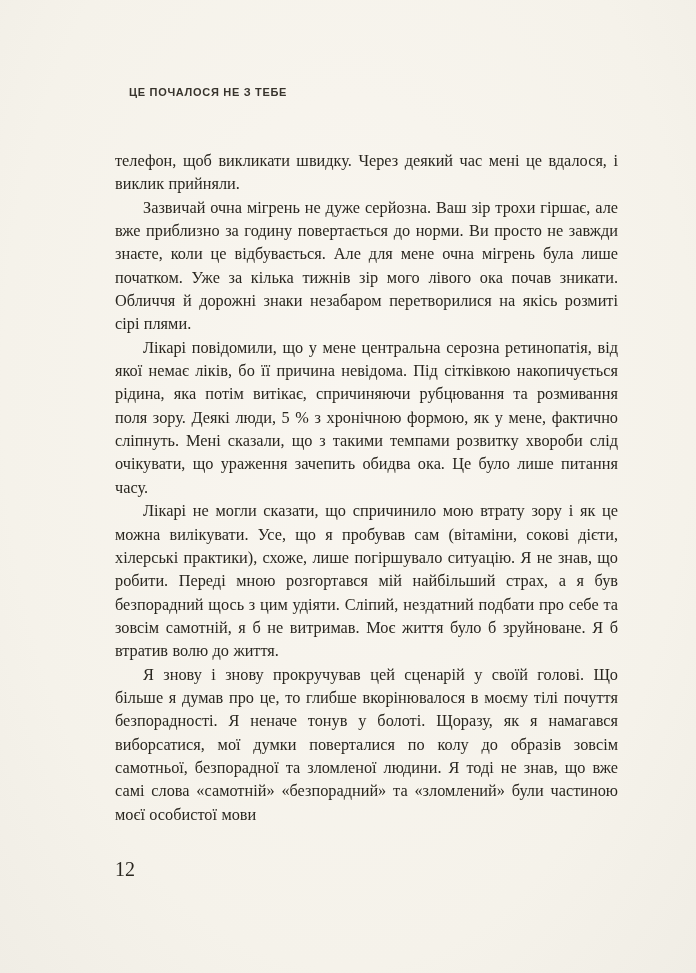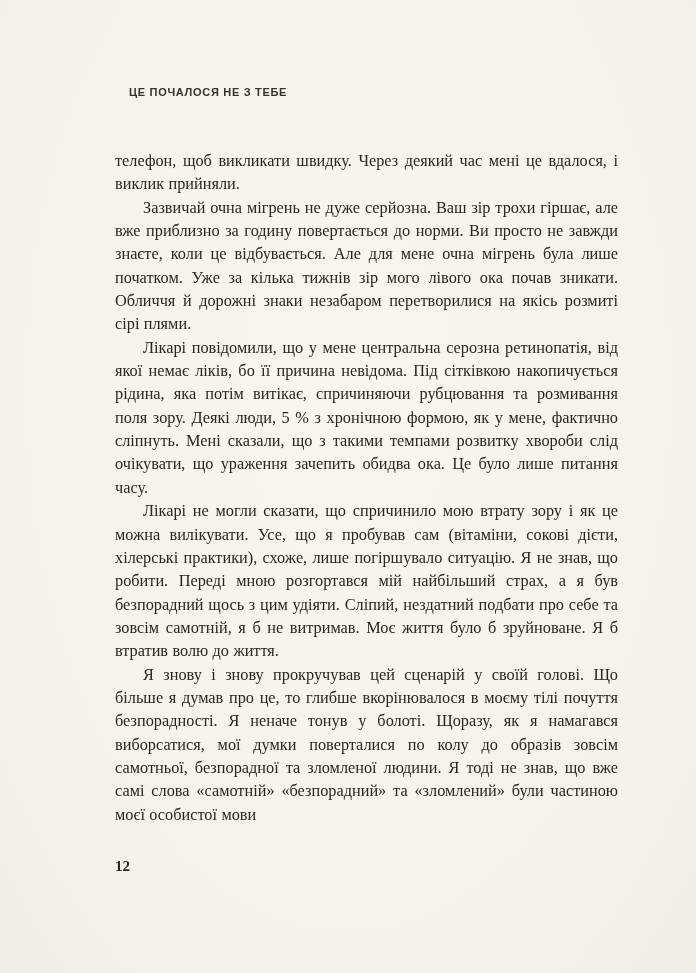--- a/index.html
+++ b/index.html
@@ -47,23 +47,22 @@
     padding: 0;
     text-indent: 28px;
   }
   .text-block p.continuation {
     text-indent: 0;
   }
   .page-number {
     position: absolute;
     left: 115px;
     top: 858px;
-    font-size: 15px;
+    font-size: 20px;
     color: #29261f;
-    font-weight: bold;
   }
 </style>
 </head>
 <body>
 
 <div class="page">
 
   <div class="running-header">ЦЕ ПОЧАЛОСЯ НЕ З ТЕБЕ</div>
 
   <div class="text-block">

